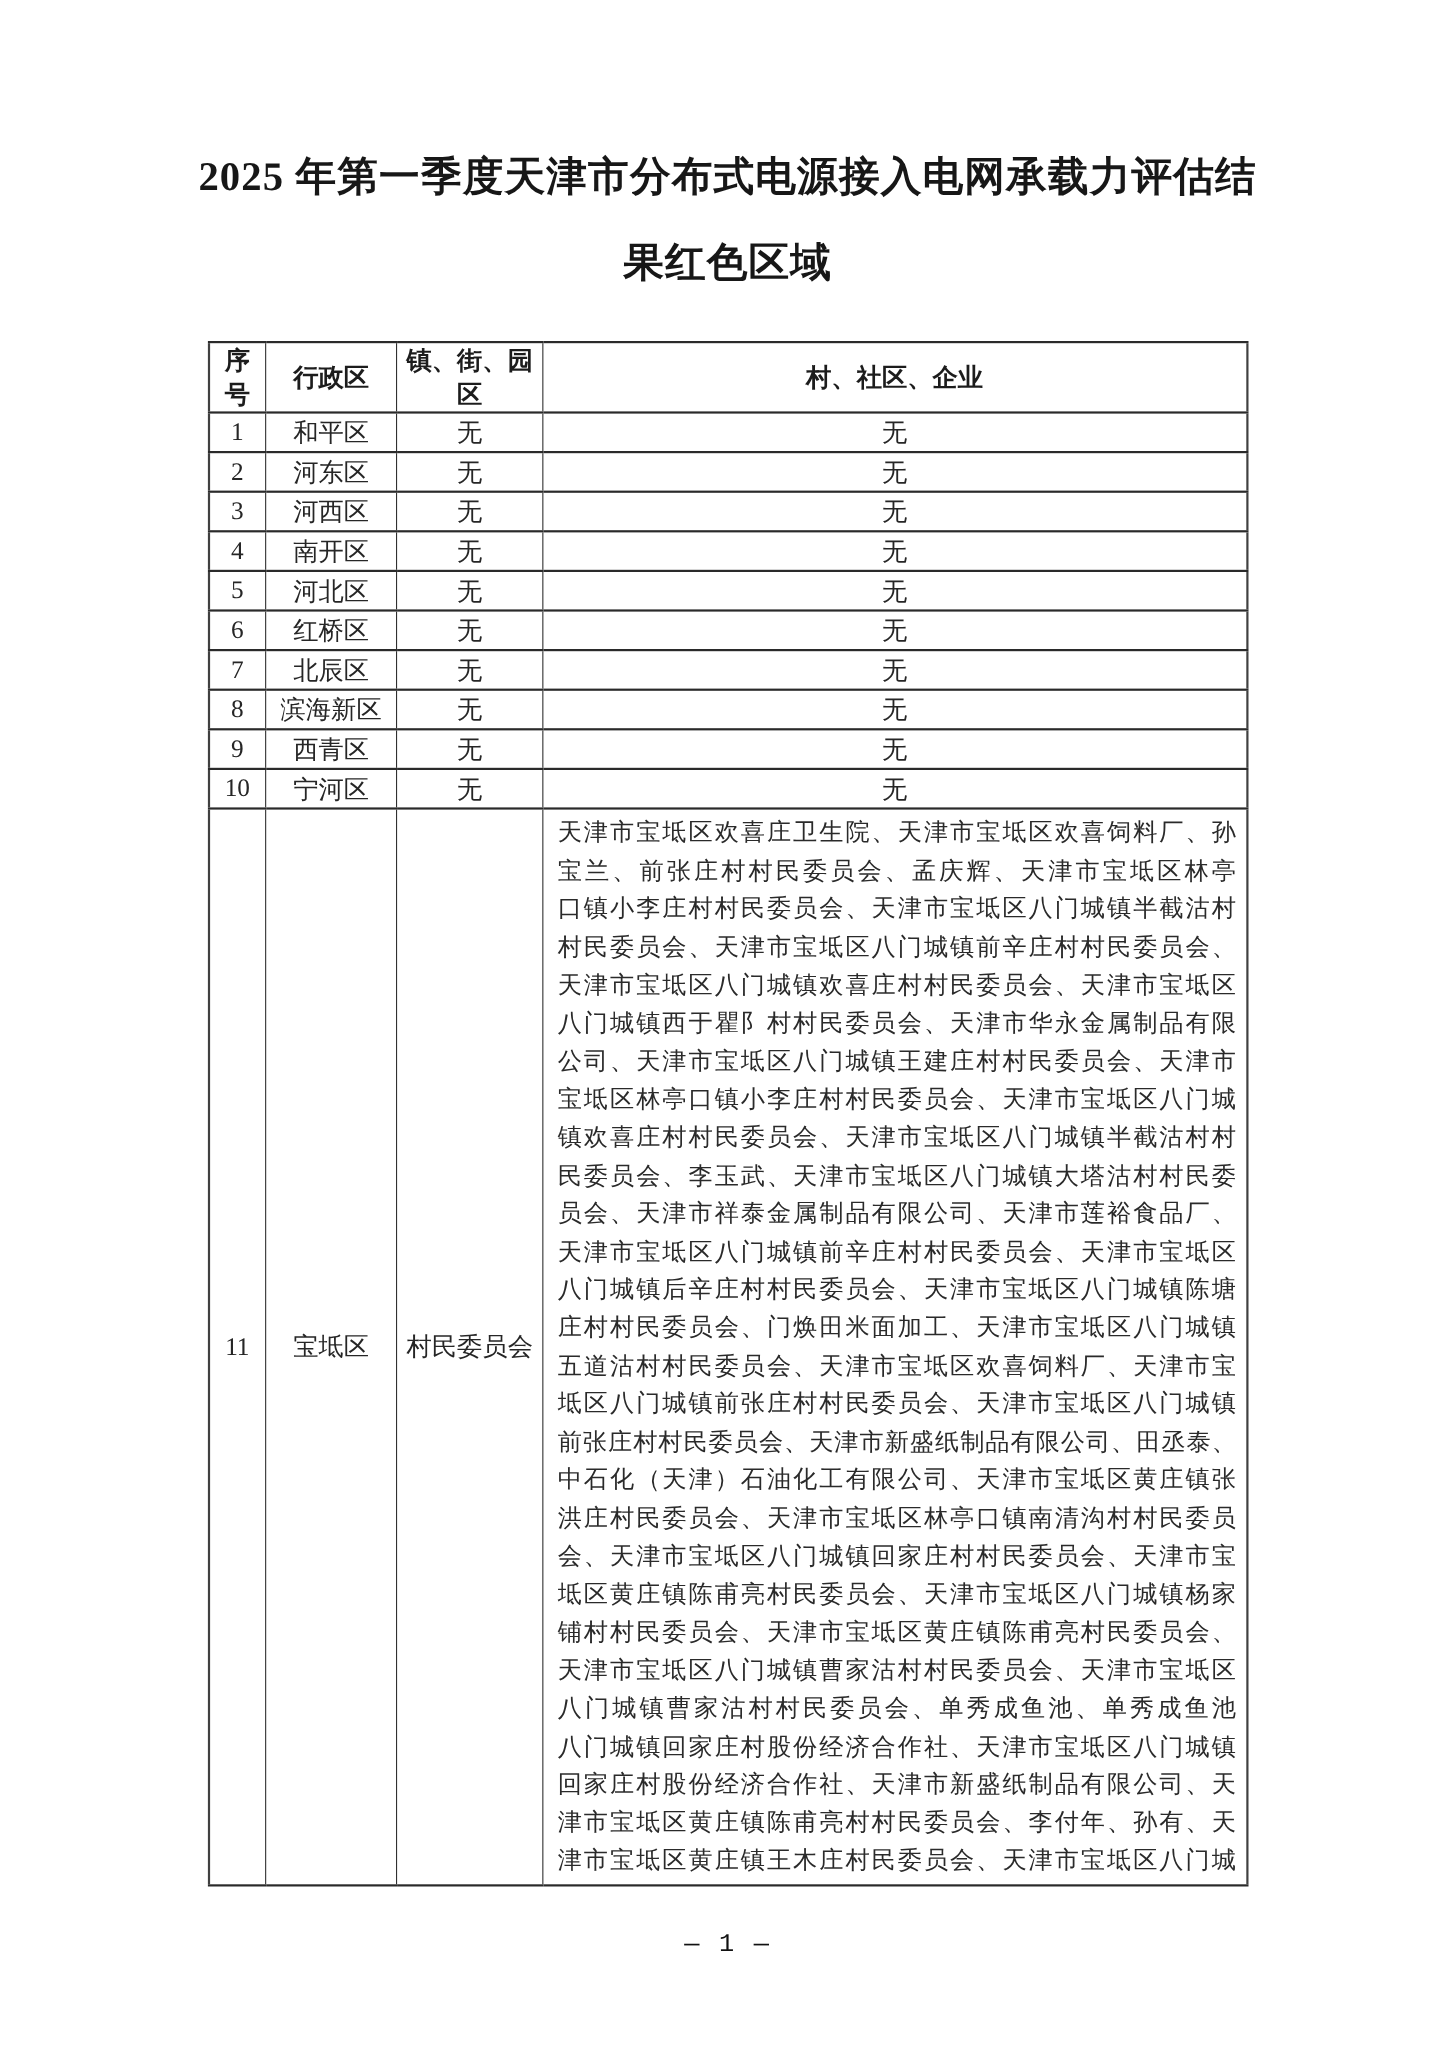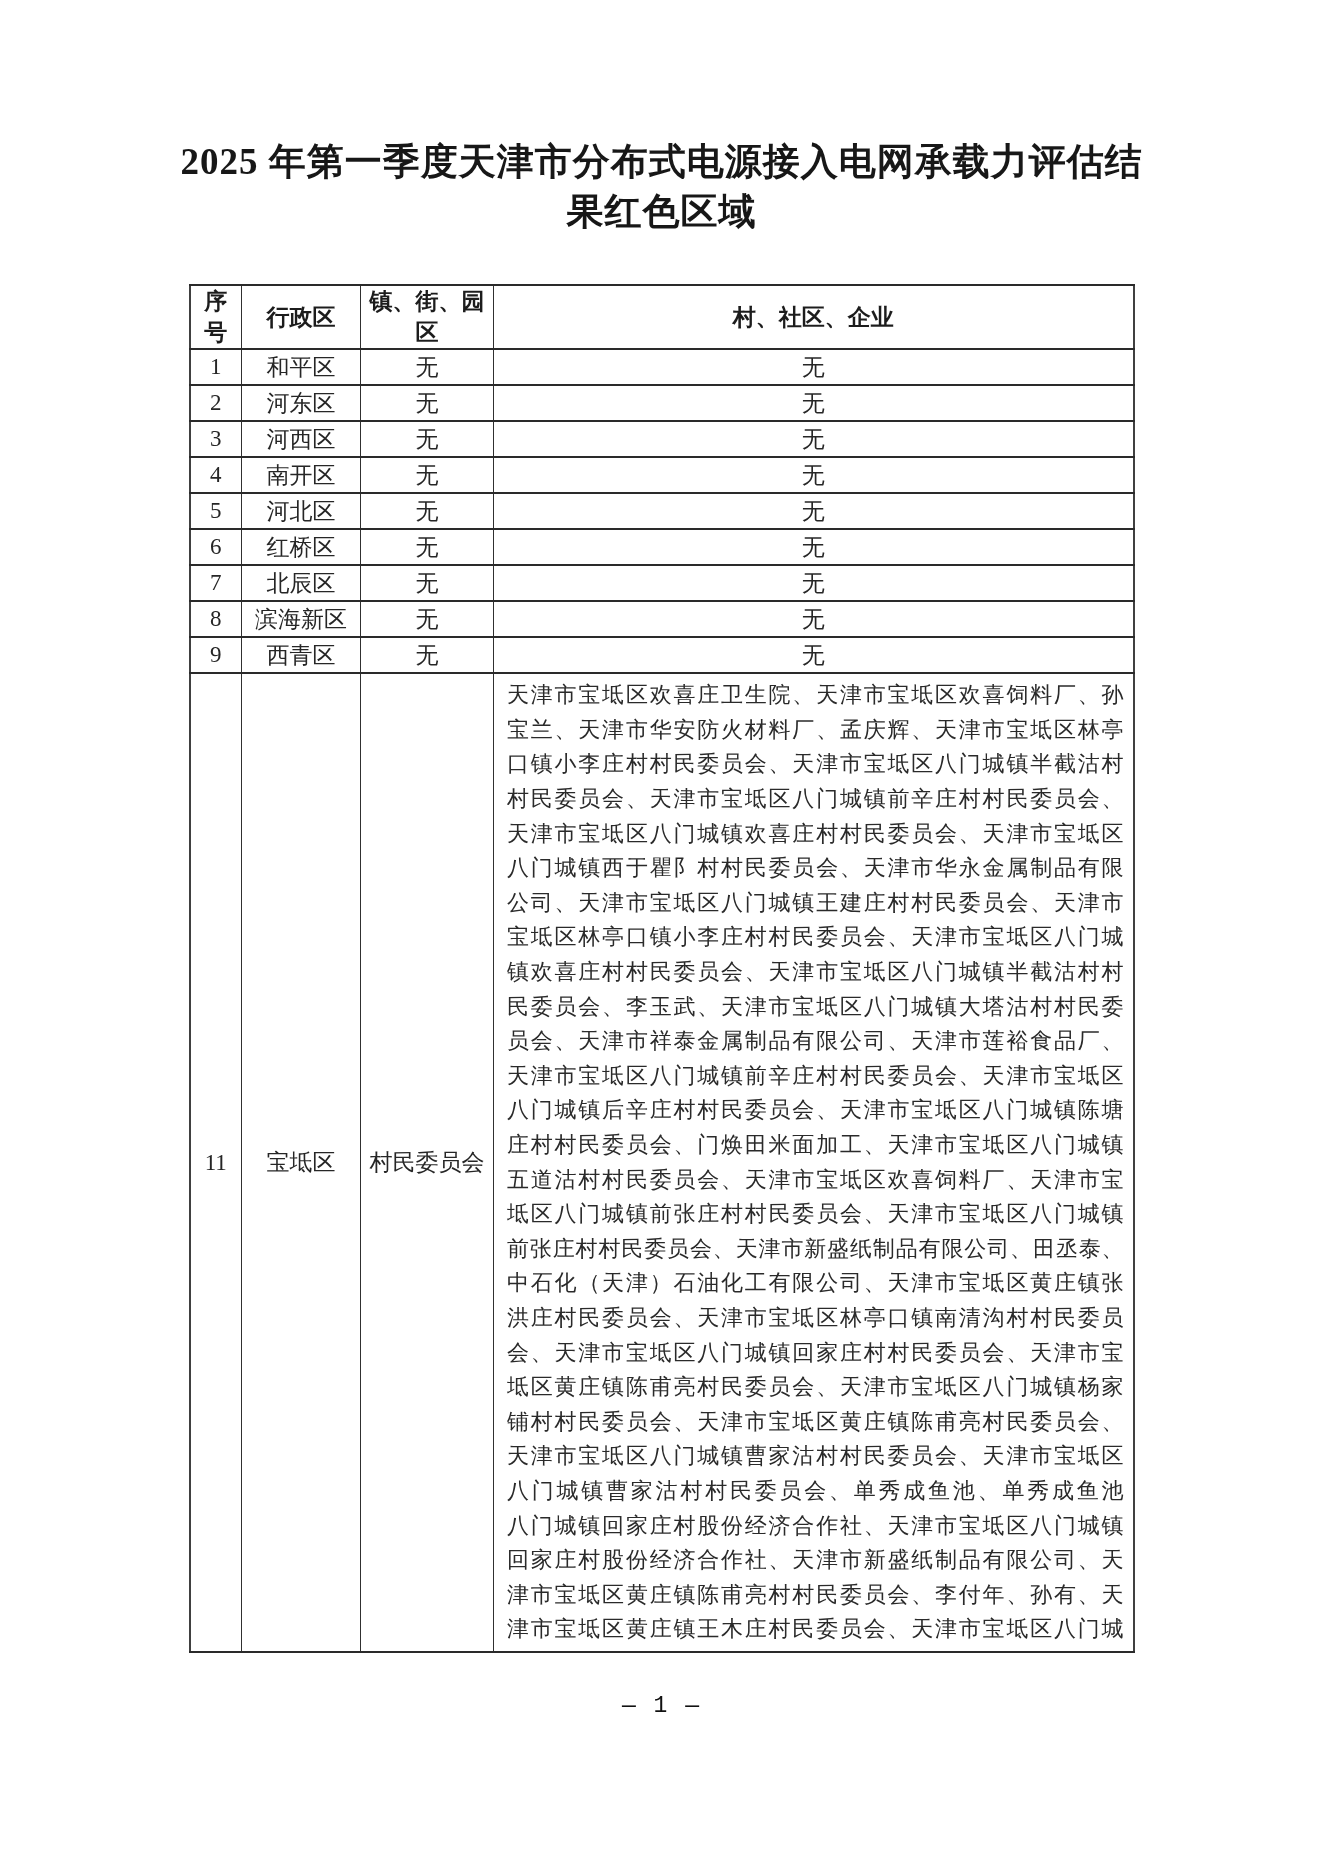--- a/index.html
+++ b/index.html
@@ -12,21 +12,21 @@
   }
   .page { width:1323px; height:1457px; position:relative; }
 
   .title {
     margin:0; text-align:center;
     font-size:37px; font-weight:700;
     letter-spacing:1px; line-height:1.3;
     color:#171717;
   }
   .title-1 { padding-top:138px; }
-  .title-2 { margin-top:4px;font-family:Liberation Mono, monospace; }
+  .title-2 { margin-top:30px; }
 
   table.tbl {
     width:944px;
     margin:46px auto 0 auto;
     border-collapse:collapse;
     table-layout:fixed;
     border:2px solid #404040;
   }
   .tbl th, .tbl td {
     border-left:1px solid #303030;
@@ -169,30 +169,36 @@
           <td>无</td>
         </tr>
 
         <tr class="drow">
           <td>9</td>
           <td>西青区</td>
           <td>无</td>
           <td>无</td>
         </tr>
 
+        <tr class="drow">
+          <td>10</td>
+          <td>宁河区</td>
+          <td>无</td>
+          <td>无</td>
+        </tr>
 
       <tr class="r11">
         <td>11</td>
         <td>宝坻区</td>
         <td>村民委员会</td>
         <td class="c-village-list">
 
             <div class="vline">天津市宝坻区欢喜庄卫生院、天津市宝坻区欢喜饲料厂、孙</div>
 
-            <div class="vline">宝兰、天津市华安防火材料厂、孟庆辉、天津市宝坻区林亭</div>
+            <div class="vline">宝兰、前张庄村村民委员会、孟庆辉、天津市宝坻区林亭</div>
 
             <div class="vline">口镇小李庄村村民委员会、天津市宝坻区八门城镇半截沽村</div>
 
             <div class="vline">村民委员会、天津市宝坻区八门城镇前辛庄村村民委员会、</div>
 
             <div class="vline">天津市宝坻区八门城镇欢喜庄村村民委员会、天津市宝坻区</div>
 
             <div class="vline">八门城镇西于瞿阝村村民委员会、天津市华永金属制品有限</div>
 
             <div class="vline">公司、天津市宝坻区八门城镇王建庄村村民委员会、天津市</div>

